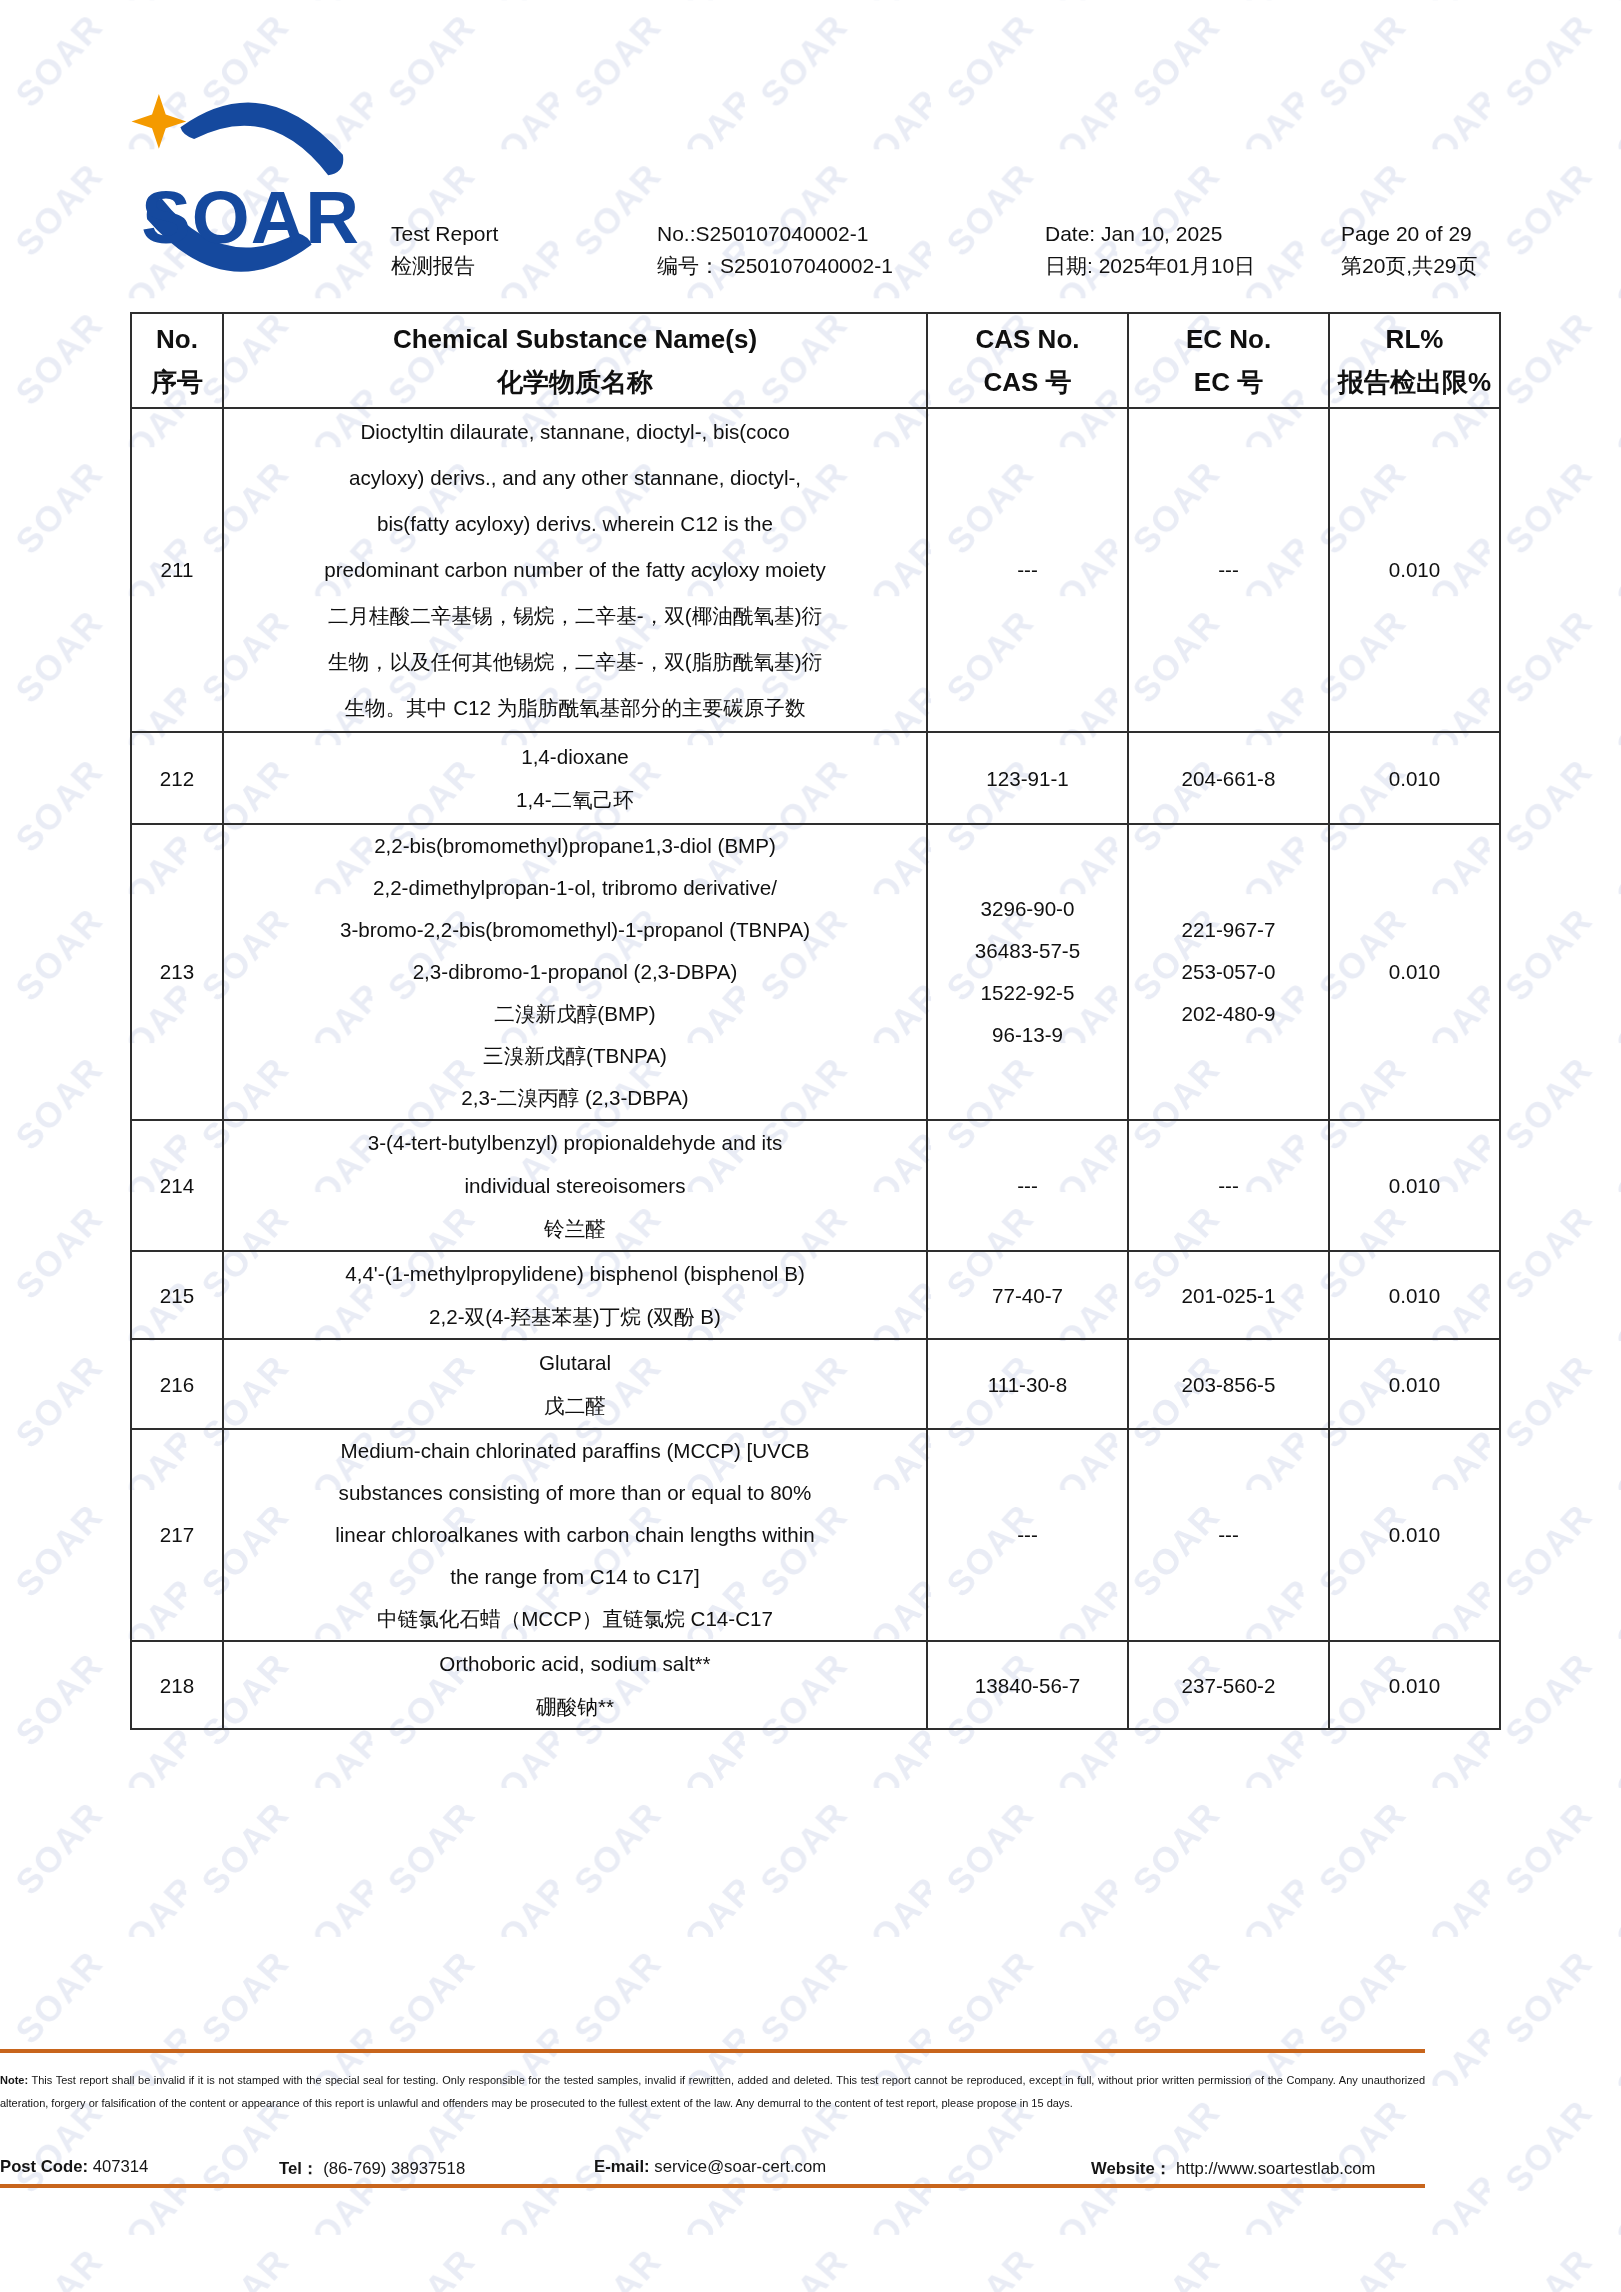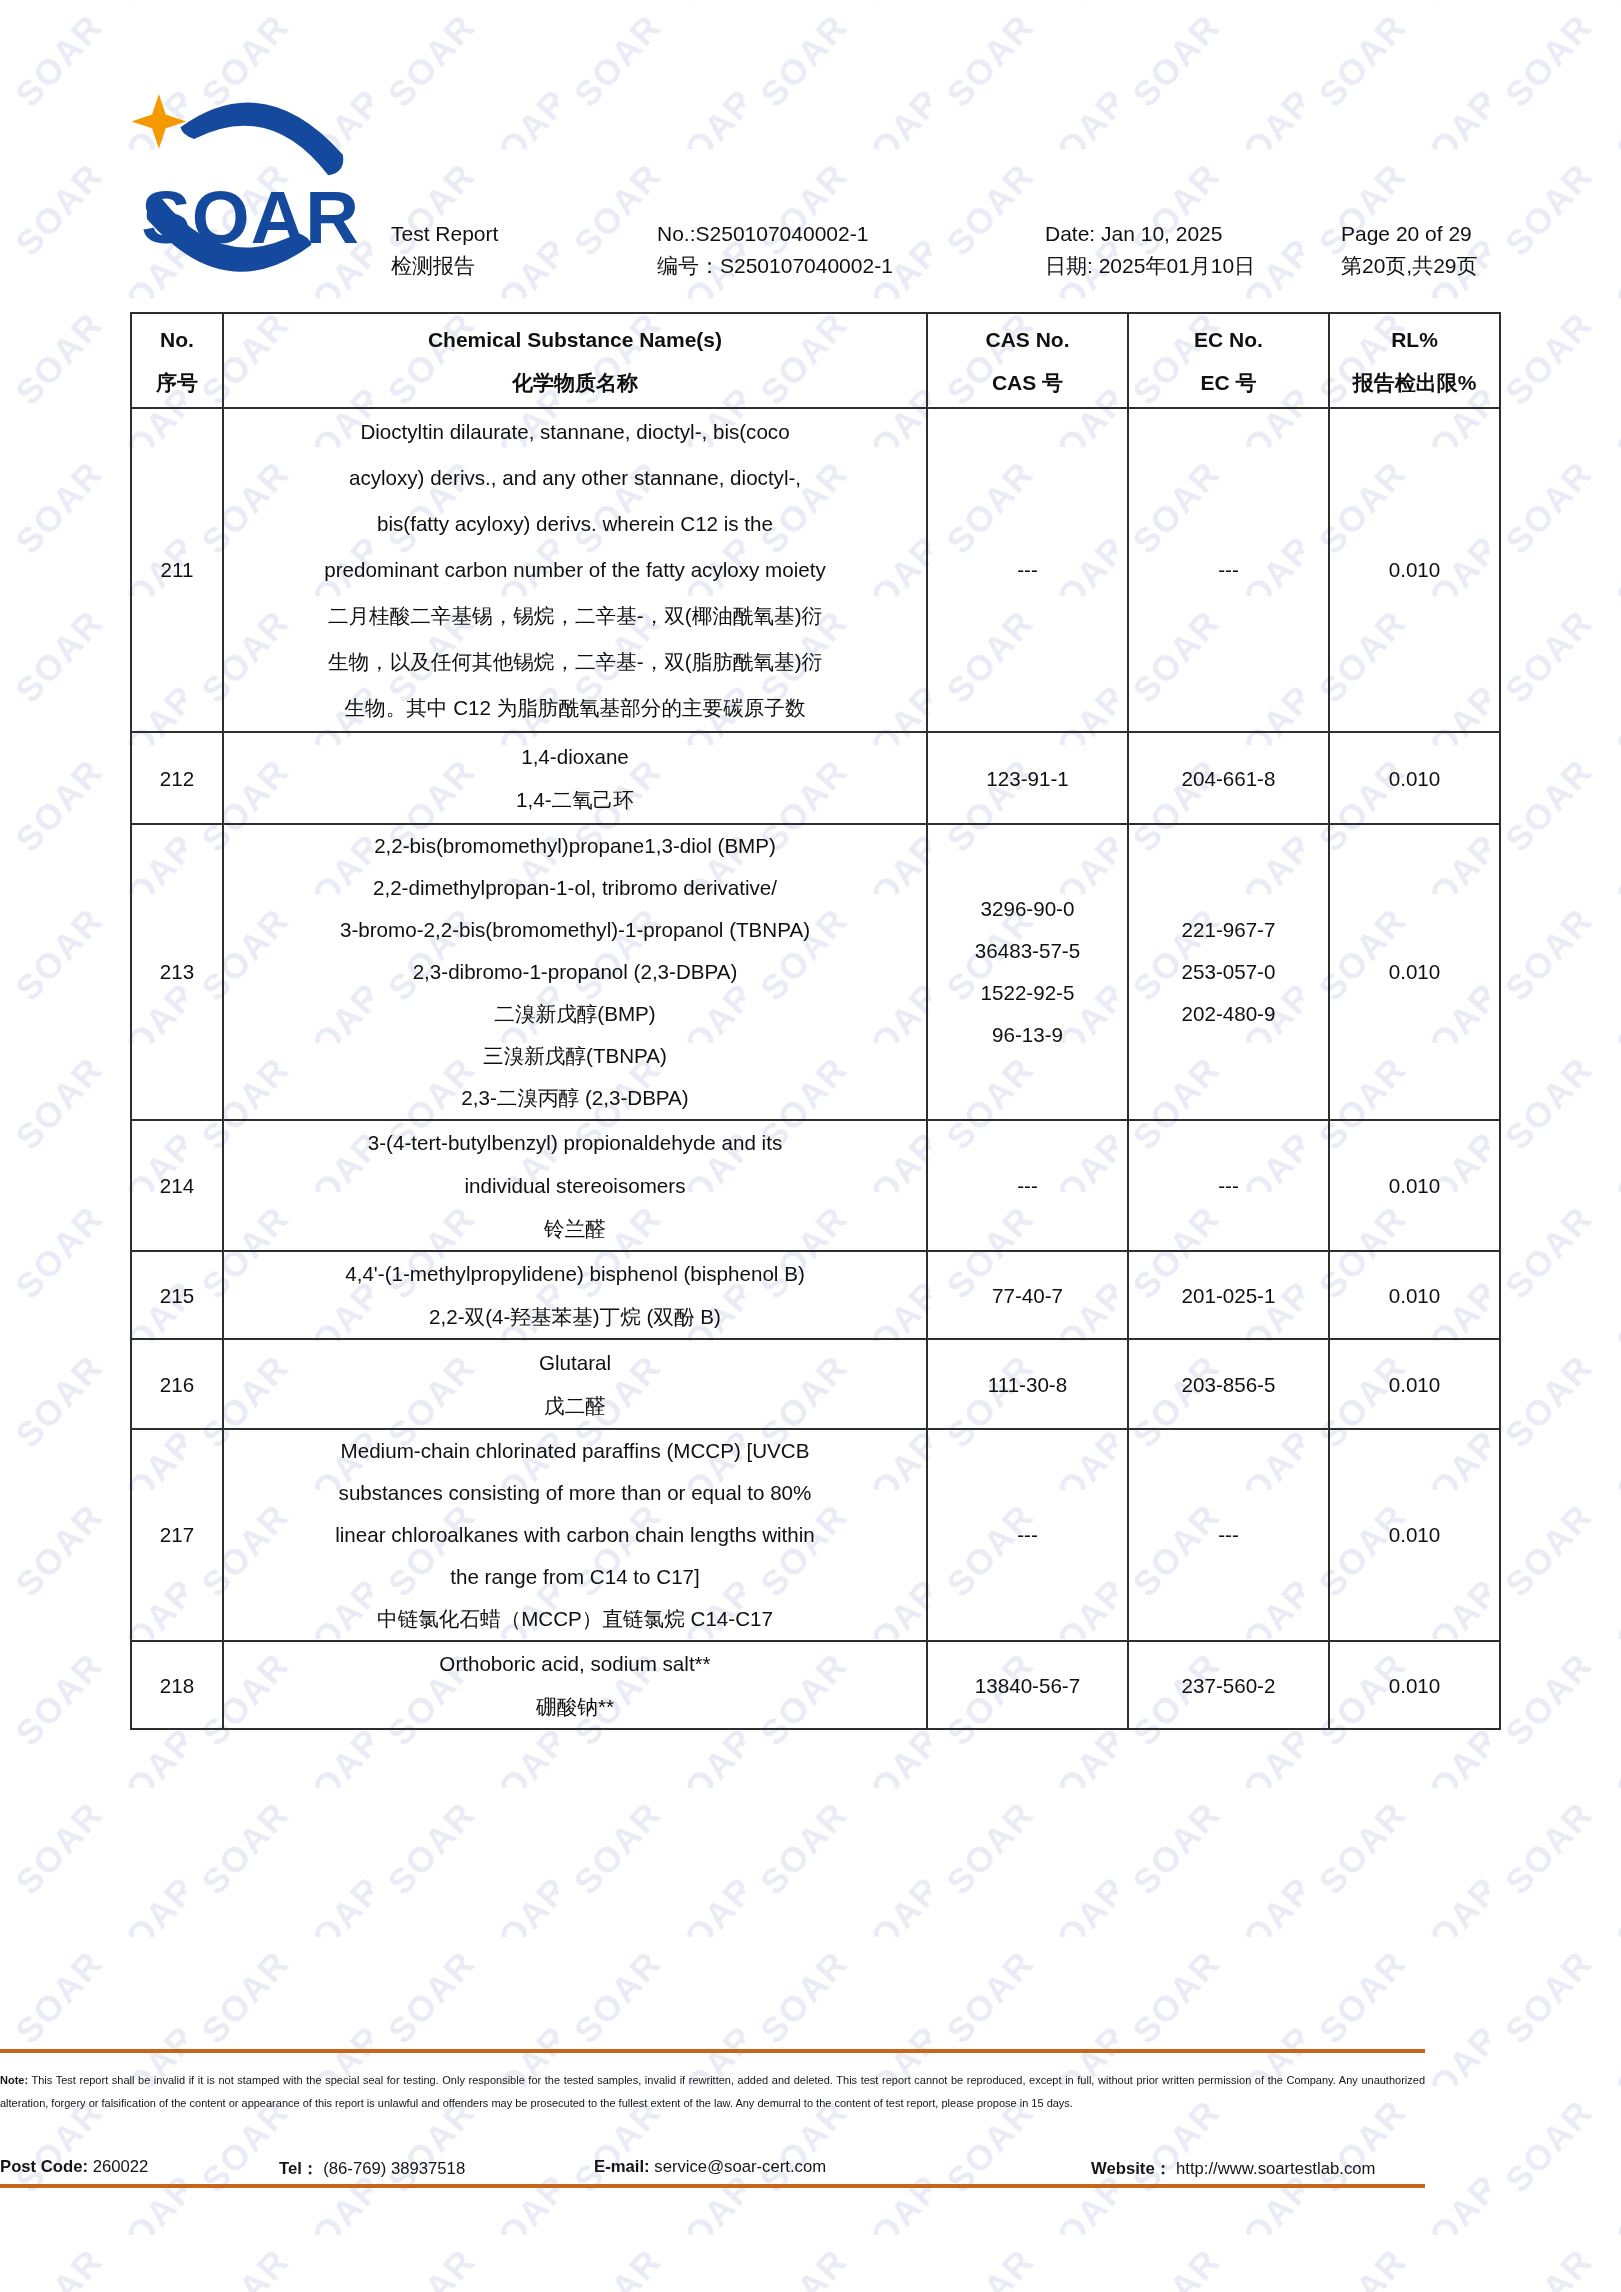--- a/index.html
+++ b/index.html
@@ -31,21 +31,21 @@
     width:1368px;
     font-size:20.6px; color:#101010;
   }
   table.rpt td {
     border:2px solid #2e2e2e;
     text-align:center; vertical-align:middle;
     white-space:pre-line;
     padding:0 3.9px;
     line-height:43px;
   }
-  tr.thead td { font-weight:bold; font-size:21px; line-height:43px; }
+  tr.thead td { font-weight:bold; font-size:26px; line-height:43px; }
   tr.r-batch td { text-align:left; font-weight:bold; padding-left:11.8px; white-space:nowrap; }
   tr.r211 td { line-height:46px;margin-top:27px; }
   tr.r213 td, tr.r217 td { line-height:42px; }
   .rule { position:absolute; left:0; width:1425px; height:3.9px; background:#c8651c; }
   .rule1 { top:2049px; }
   .rule2 { top:2184px; }
   .note {
     position:absolute; left:0; top:2058px; width:1425px;
     font-size:11px; line-height:22.5px; text-align:justify; color:#151515;
   }
@@ -204,21 +204,21 @@
         <td>237-560-2</td>
         <td>0.010</td>
       </tr>
     </tbody>
   </table>
 
   <div class="rule rule1"></div>
   <p class="note"><span class="lbl">Note:</span> <span>This Test report shall be invalid if it is not stamped with the special seal for testing. Only responsible for the tested samples, invalid if rewritten, added and deleted. This test report cannot be reproduced, except in full, without prior written permission of the Company.  Any unauthorized alteration, forgery or falsification of the content or appearance of this report is unlawful and offenders may be prosecuted to the fullest extent of the law. Any demurral to the content of test report, please propose in 15 days.</span></p>
 
   <div class="labrow labrowB">
-    <span class="fitem fi-postcode"><span class="lbl">Post Code:</span> <span>260022</span></span>
+    <span class="fitem fi-postcode"><span class="lbl">Post Code:</span> <span>407314</span></span>
     <span class="fitem fi-tel"><span class="lbl">Tel：</span> <span>(86-769) 38937518</span></span>
     <span class="fitem fi-email"><span class="lbl">E-mail:</span> <span>service@soar-cert.com</span></span>
     <span class="fitem fi-website"><span class="lbl">Website：</span> <span>http://www.soartestlab.com</span></span>
   </div>
   <div class="rule rule2"></div>
 
 </div>
 
 
 </body></html>

